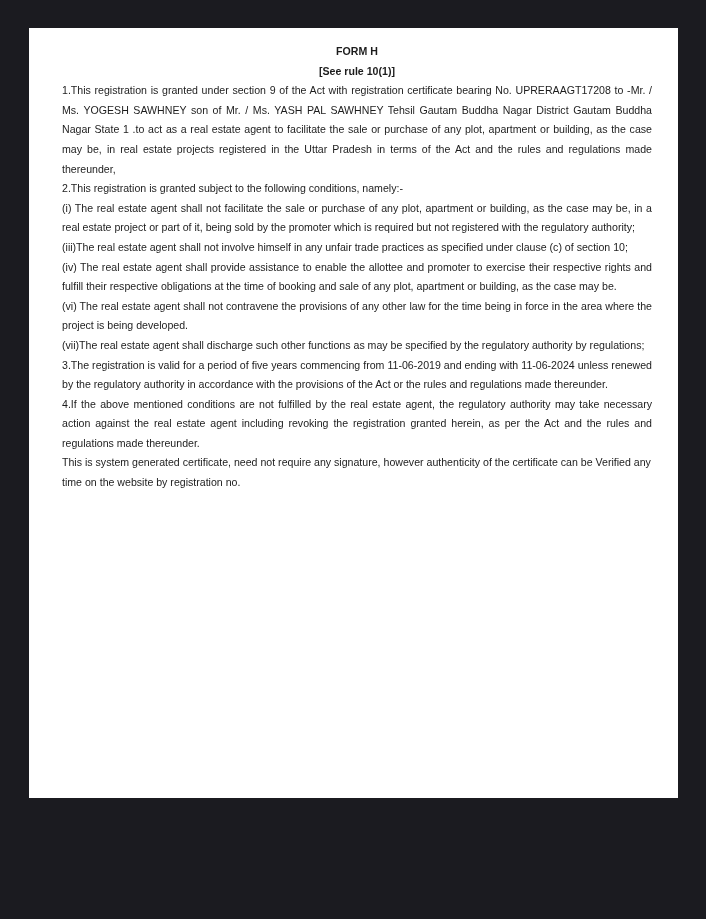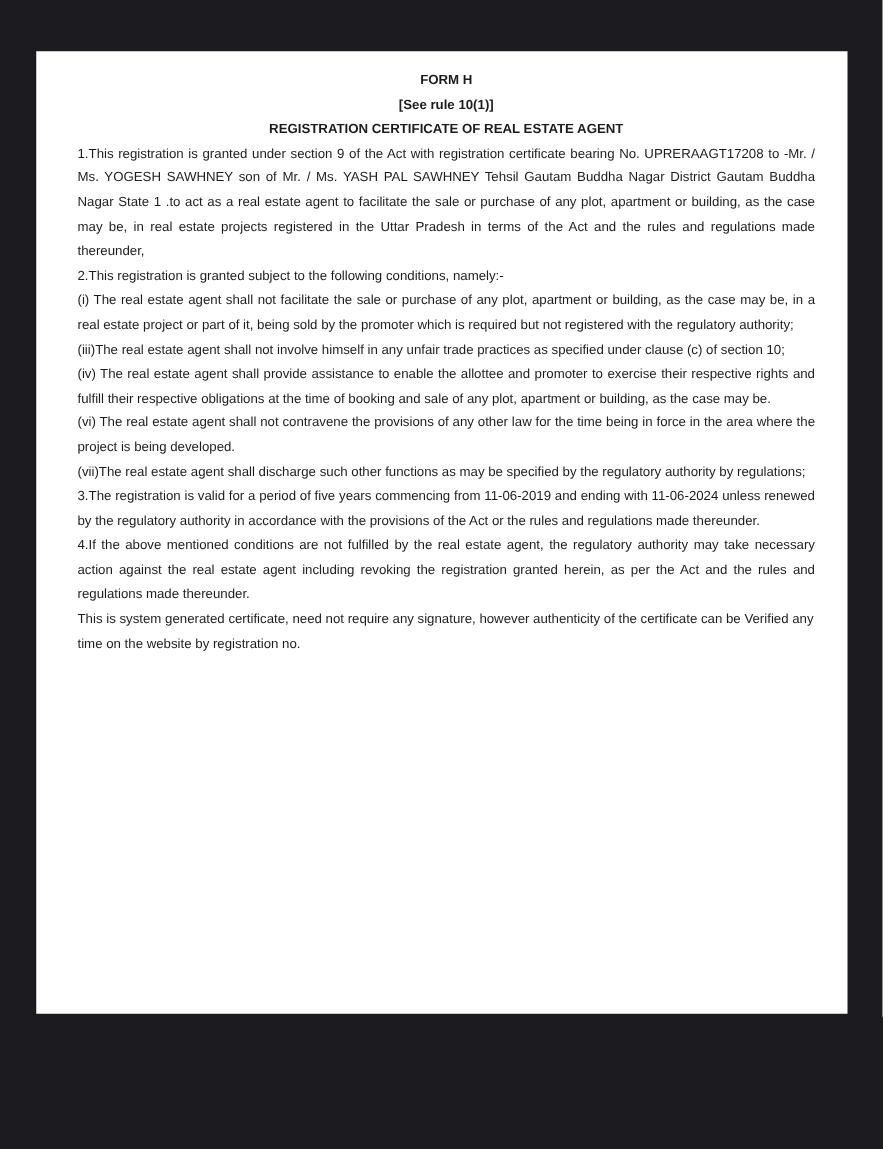--- a/index.html
+++ b/index.html
@@ -10,21 +10,21 @@
     width: 706px;
     height: 919px;
     background: #1b1b20;
     overflow: hidden;
     position: relative;
     font-family: "Liberation Sans", sans-serif;
   }
   .document-page {
     position: absolute;
     left: 29px;
-    top: 41px;
+    top: 28px;
     width: 649px;
     height: 770px;
     background: #ffffff;
     box-sizing: border-box;
   }
   .document-content {
     padding: 14px 26px 0 33px;
     font-size: 10.6px;
     line-height: 19.6px;
     color: #1c1c1c;
@@ -44,21 +44,20 @@
     text-align: left;
   }
 </style>
 </head>
 <body>
 
 <div class="document-page">
   <div class="document-content">
     <p class="heading-line">FORM H</p>
     <p class="heading-line">[See rule 10(1)]</p>
-    <p class="heading-line">REGISTRATION CERTIFICATE OF REAL ESTATE AGENT</p>
 
     <p class="clause">1.This registration is granted under section 9 of the Act with registration certificate bearing No. UPRERAAGT17208 to -Mr. / Ms. YOGESH SAWHNEY son of Mr. / Ms. YASH PAL SAWHNEY Tehsil Gautam Buddha Nagar District Gautam Buddha Nagar State 1 .to act as a real estate agent to facilitate the sale or purchase of any plot, apartment or building, as the case may be, in real estate projects registered in the Uttar Pradesh in terms of the Act and the rules and regulations made thereunder,</p>
     <p class="clause">2.This registration is granted subject to the following conditions, namely:-</p>
     <p class="clause">(i) The real estate agent shall not facilitate the sale or purchase of any plot, apartment or building, as the case may be, in a real estate project or part of it, being sold by the promoter which is required but not registered with the regulatory authority;</p>
     <p class="clause">(iii)The real estate agent shall not involve himself in any unfair trade practices as specified under clause (c) of section 10;</p>
     <p class="clause">(iv) The real estate agent shall provide assistance to enable the allottee and promoter to exercise their respective rights and fulfill their respective obligations at the time of booking and sale of any plot, apartment or building, as the case may be.</p>
     <p class="clause">(vi) The real estate agent shall not contravene the provisions of any other law for the time being in force in the area where the project is being developed.</p>
     <p class="clause">(vii)The real estate agent shall discharge such other functions as may be specified by the regulatory authority by regulations;</p>
     <p class="clause">3.The registration is valid for a period of five years commencing from 11-06-2019 and ending with 11-06-2024 unless renewed by the regulatory authority in accordance with the provisions of the Act or the rules and regulations made thereunder.</p>
     <p class="clause">4.If the above mentioned conditions are not fulfilled by the real estate agent, the regulatory authority may take necessary action against the real estate agent including revoking the registration granted herein, as per the Act and the rules and regulations made thereunder.</p>

